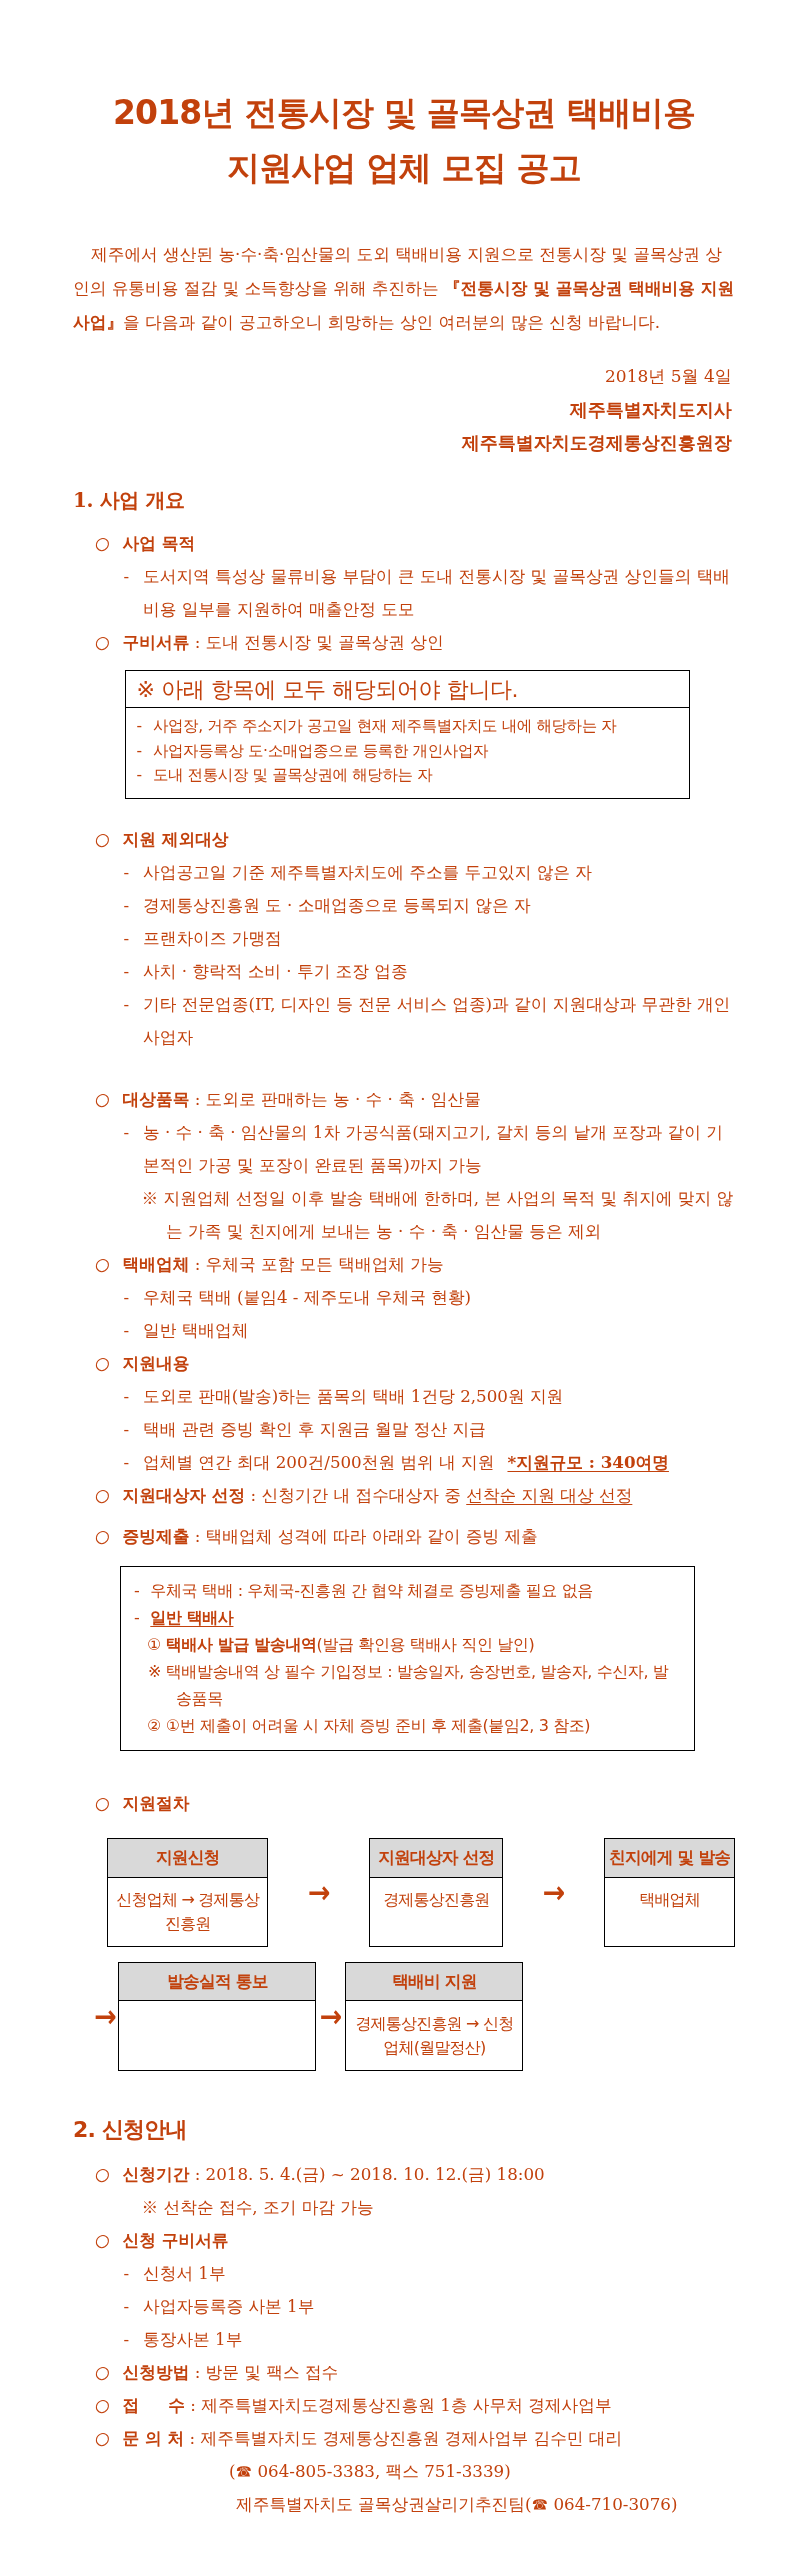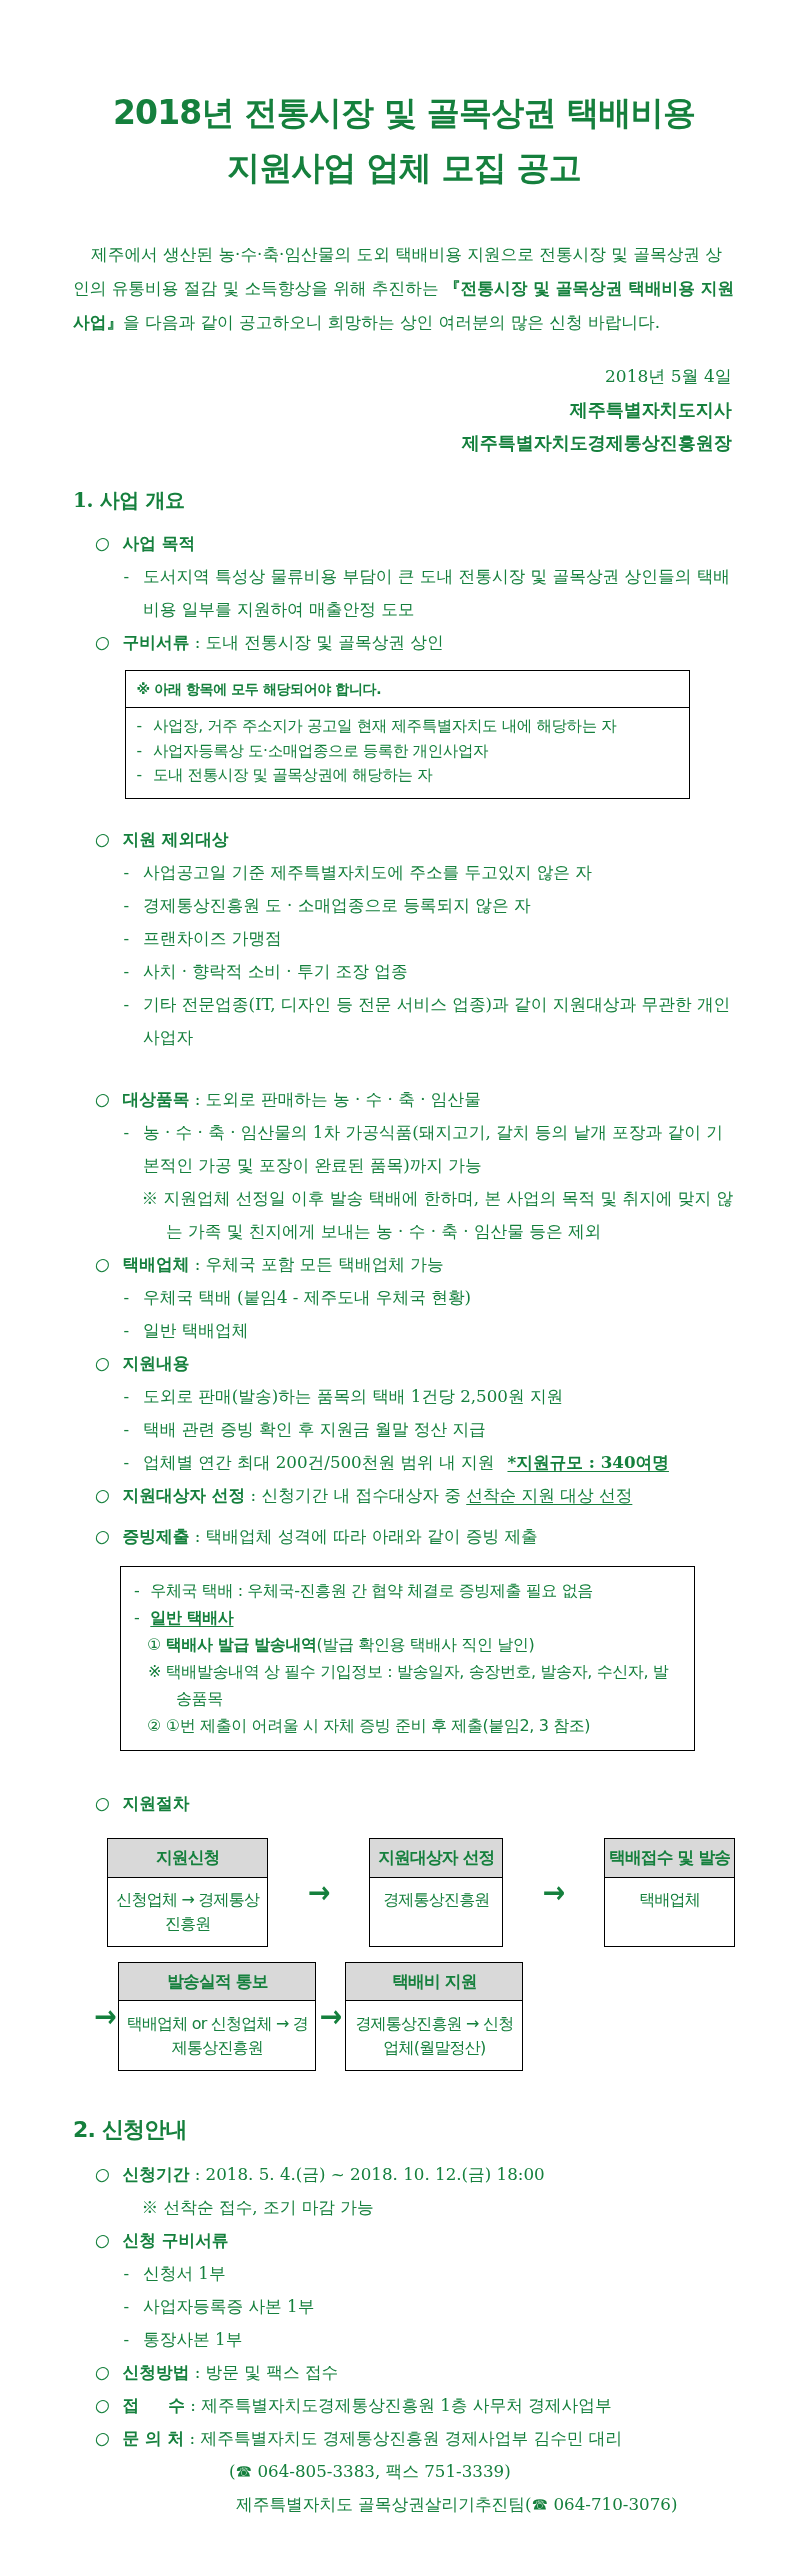--- a/index.html
+++ b/index.html
@@ -3,21 +3,21 @@
 <meta charset="utf-8">
 <style>
   html,body{margin:0;padding:0;background:#ffffff;}
   .page{
     position:relative;
     width:807px;
     min-height:2576px;
     box-sizing:border-box;
     padding:85px 72px 49px 73px;
     background:#ffffff;
-    color:#15803d;
+    color:#c2410c;
     font-family:"DejaVu Serif","Liberation Serif",serif;
     font-size:16.7px;
     overflow:hidden;
   }
   p{margin:0;}
   b{font-weight:bold;}
   .ul{text-decoration:underline;text-underline-offset:3.3px;}
 
   .title{
     font-family:"DejaVu Sans","Liberation Sans",sans-serif;
@@ -55,21 +55,21 @@
   .gap44{margin-top:36px;}
 
   .scale{margin-left:13px;}
 
   .box1{
     width:563px;margin:11.4px 0 11.4px 52px;
     border:1.6px solid #000;
     font-family:"DejaVu Sans","Liberation Sans",sans-serif;
   }
   .box1-h{
-    font-weight:bold;font-size:14px;line-height:21px;
+    font-weight:normal;font-size:22px;line-height:21px;
     padding:7.3px 10.6px;border-bottom:1.6px solid #000;letter-spacing:-0.4px;
   }
   .box1-b{padding:6.5px 10.6px 9.8px 10.6px;}
   .bitem{font-size:15.5px;line-height:24.4px;padding-left:16.3px;text-indent:-16.3px;letter-spacing:-0.4px;}
   .bdm{display:inline-block;width:16.3px;text-indent:0;}
 
   .box2{
     width:575px;margin:13px 0 0 47px;
     border:1.6px solid #000;
     padding:9.8px 13px 11.4px 13px;
@@ -184,29 +184,28 @@
         <div class="fh">지원신청</div>
         <div class="fb">신청업체 → 경제통상진흥원</div>
       </div>
       <div class="farrow">→</div>
       <div class="fbox w2">
         <div class="fh">지원대상자 선정</div>
         <div class="fb">경제통상진흥원</div>
       </div>
       <div class="farrow">→</div>
       <div class="fbox w3">
-        <div class="fh">택배접수 및 발송</div>
+        <div class="fh">친지에게 및 발송</div>
         <div class="fb">택배업체</div>
       </div>
     </div>
     <div class="frow r2">
       <div class="farrow lead">→</div>
       <div class="fbox w4">
         <div class="fh">발송실적 통보</div>
-        <div class="fb">택배업체 or 신청업체 → 경제통상진흥원</div>
       </div>
       <div class="farrow">→</div>
       <div class="fbox w2">
         <div class="fh">택배비 지원</div>
         <div class="fb">경제통상진흥원 → 신청업체(월말정산)</div>
       </div>
     </div>
   </div>
 
   <h2 class="sec2">2. 신청안내</h2>

